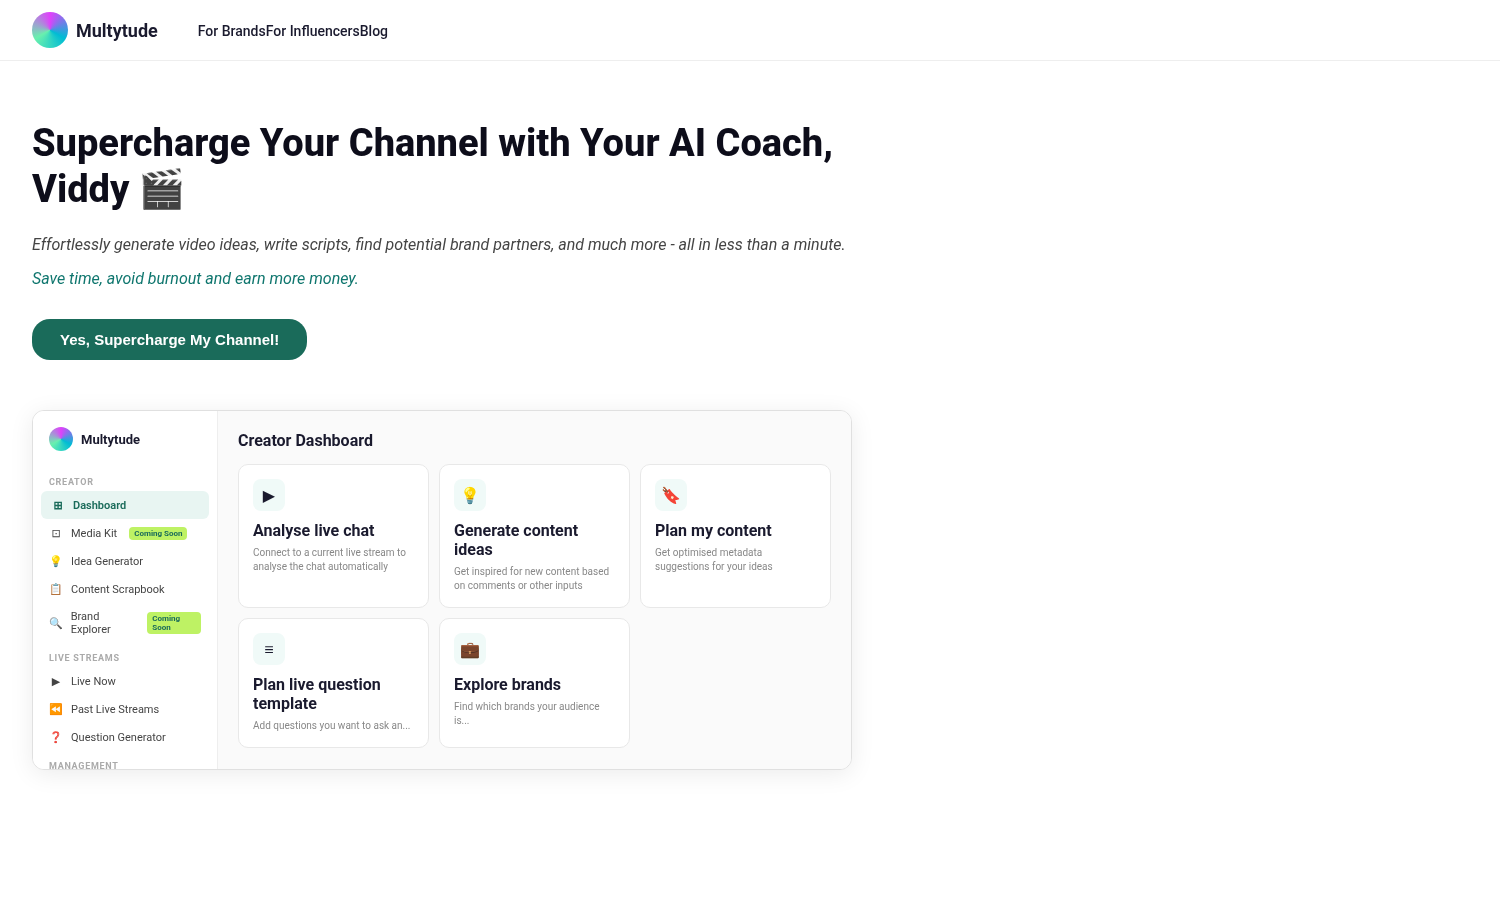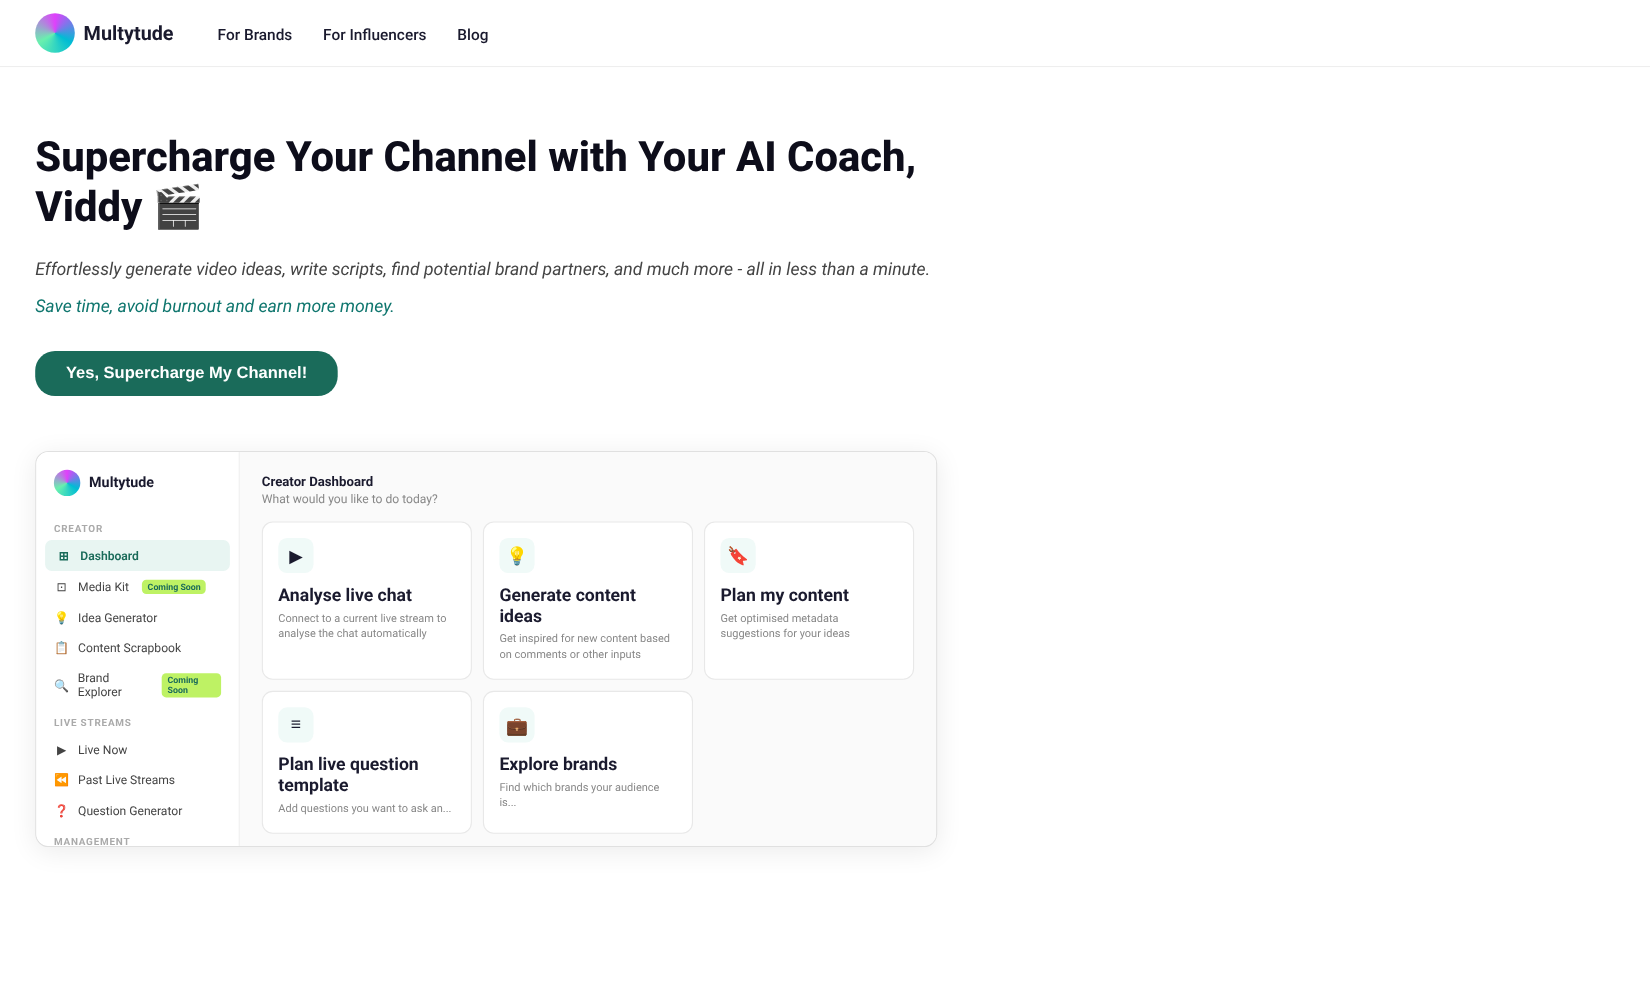--- a/index.html
+++ b/index.html
@@ -35,21 +35,20 @@
       margin-right: 40px;
     }
     .logo-icon {
       width: 36px;
       height: 36px;
       border-radius: 50%;
       background: conic-gradient(from 0deg, #e040fb, #00bcd4, #69f0ae, #e040fb);
     }
     .nav-links {
       display: flex;
-      gap: 28px;
       list-style: none;
     }
     .nav-links a {
       text-decoration: none;
       color: #1a1a2e;
       font-size: 14px;
       font-weight: 500;
     }
 
     
@@ -172,21 +171,21 @@
     .db-main {
       flex: 1;
       padding: 20px;
       background: #fafafa;
       overflow: hidden;
     }
     .db-header {
       margin-bottom: 14px;
     }
     .db-title {
-      font-size: 12px;
+      font-size: 16px;
       font-weight: 700;
       color: #1a1a2e;
       margin-bottom: 2px;
     }
     .db-subtitle {
       font-size: 11px;
       color: #888;
     }
     .db-cards-grid {
       display: grid;
@@ -321,21 +320,20 @@
       <span>Question Generator</span>
     </div>
 
     <div class="db-section-label">MANAGEMENT</div>
 
   </div>
 
   <div class="db-main">
     <div class="db-header">
       <div class="db-title">Creator Dashboard</div>
-      <div class="db-subtitle">What would you like to do today?</div>
     </div>
 
     <div class="db-cards-grid">
       <div class="db-card">
         <div class="db-card-icon">▶</div>
         <div class="db-card-title">Analyse live chat</div>
         <div class="db-card-desc">Connect to a current live stream to analyse the chat automatically</div>
       </div>
       <div class="db-card">
         <div class="db-card-icon">💡</div>

